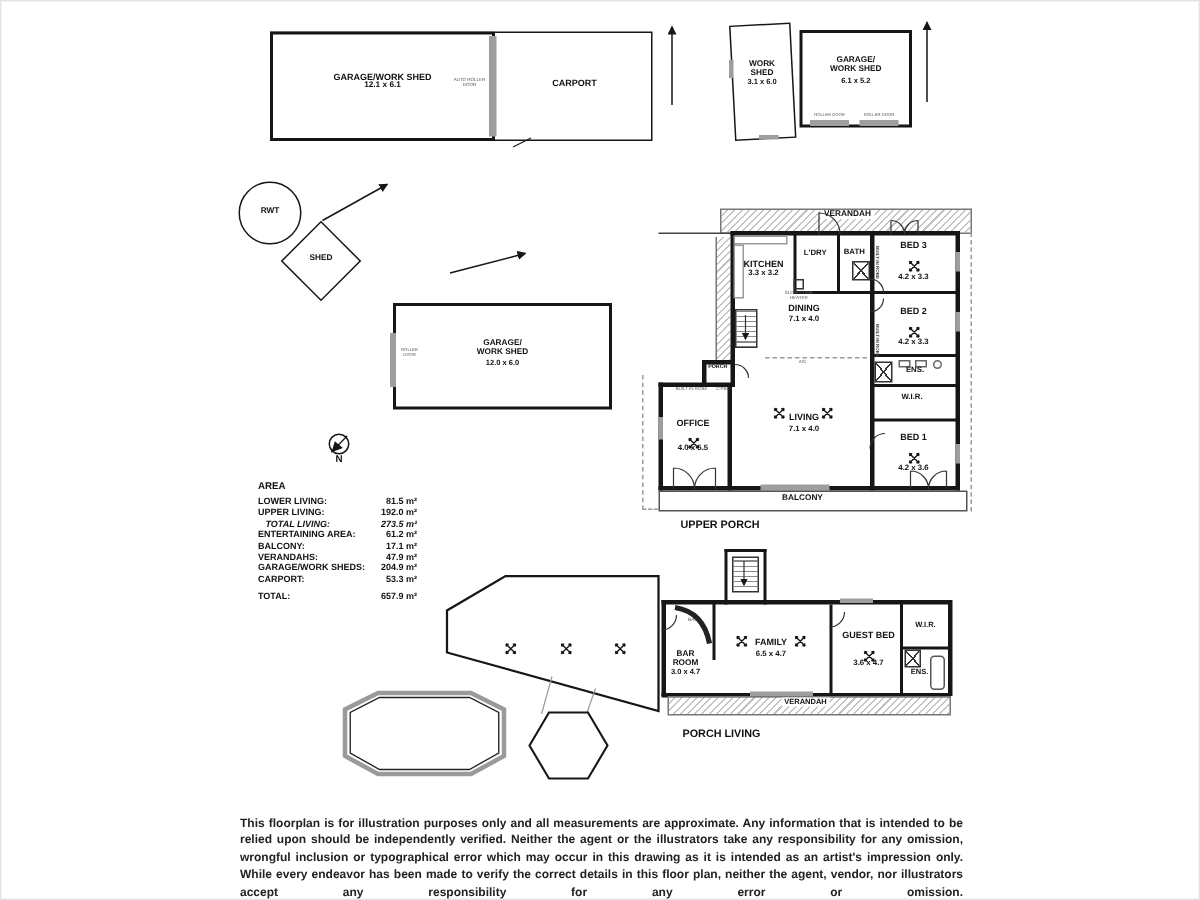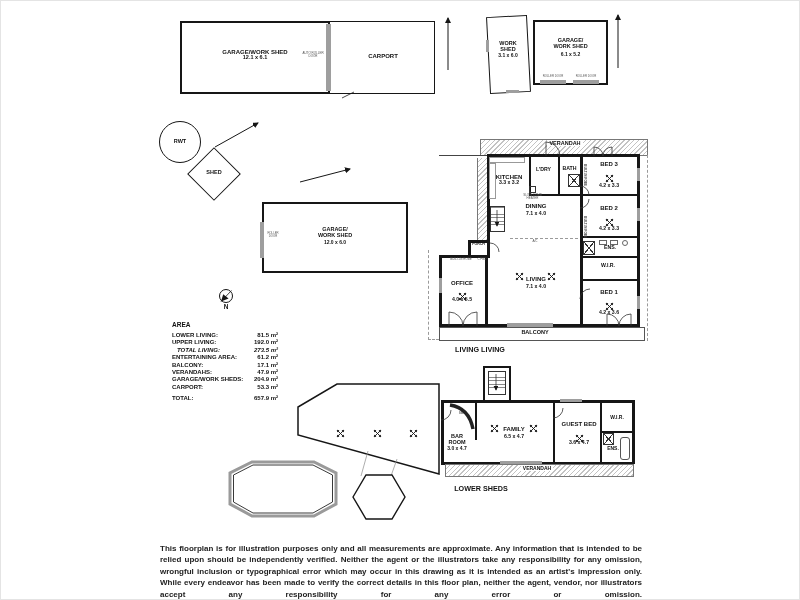--- a/index.html
+++ b/index.html
@@ -185,21 +185,21 @@
   <div class="lbl" style="left:512px;top:276px;width:48px;font-size:6px;">LIVING</div>
   <div class="lbl" style="left:512px;top:284px;width:48px;font-size:5.2px;">7.1 x 4.0</div>
   <div class="lbl" style="left:440px;top:280px;width:44px;font-size:6px;">OFFICE</div>
   <div class="lbl" style="left:440px;top:297px;width:44px;font-size:5.2px;">4.0 x 5.5</div>
   <div class="lbl" style="left:468px;top:243px;width:21px;font-size:3.5px;">PORCH</div>
   <div class="lbl" style="left:529px;top:240px;width:12px;font-size:3px;font-weight:normal;color:#555;">A/C</div>
   <div class="vtext" style="left:583px;top:160px;height:30px;">BUILT-IN ROBE</div>
   <div class="vtext" style="left:583px;top:210px;height:34px;">BUILT-IN ROBE</div>
   <div class="lbl" style="left:446px;top:258px;width:30px;font-size:3px;font-weight:normal;color:#555;">BUILT-IN ROBE</div>
   <div class="lbl" style="left:476px;top:258px;width:12px;font-size:3px;font-weight:normal;color:#555;">C'PBD</div>
-  <div class="lbl" style="left:446px;top:346px;width:68px;font-size:7.2px;">LIVING LIVING</div>
+  <div class="lbl" style="left:446px;top:346px;width:68px;font-size:7.2px;">UPPER PORCH</div>
 
   <div class="abs" style="left:483px;top:366px;width:28px;height:37px;border:2.5px solid #161616;border-bottom:none;box-sizing:border-box;"></div>
   <div class="stairs" style="left:488px;top:371px;width:18px;height:24px;"></div>
 
   <div class="wall" style="left:441px;top:400px;width:193px;height:2.5px;"></div>
   <div class="wall" style="left:441px;top:400px;width:2.5px;height:64px;"></div>
   <div class="wall" style="left:632px;top:400px;width:2.5px;height:64px;"></div>
   <div class="wall" style="left:441px;top:462px;width:193px;height:2.5px;"></div>
   <div class="wall" style="left:475px;top:400px;width:2px;height:40px;"></div>
   <div class="wall" style="left:553px;top:403px;width:2px;height:60px;"></div>
@@ -220,21 +220,21 @@
     <div style="font-size:5px;">3.0 x 4.7</div>
   </div>
   <div class="lbl" style="left:455px;top:412px;width:14px;font-size:3.2px;font-weight:normal;color:#555;">BAR</div>
   <div class="lbl" style="left:496px;top:426px;width:36px;font-size:6px;">FAMILY</div>
   <div class="lbl" style="left:496px;top:434px;width:36px;font-size:5.2px;">6.5 x 4.7</div>
   <div class="lbl" style="left:558px;top:421px;width:42px;font-size:6px;">GUEST BED</div>
   <div class="lbl" style="left:558px;top:440px;width:42px;font-size:5.2px;">3.6 x 4.7</div>
   <div class="lbl" style="left:602px;top:415px;width:30px;font-size:5px;">W.I.R.</div>
   <div class="lbl" style="left:600px;top:446px;width:26px;font-size:5px;">ENS.</div>
   <div class="lbl" style="left:333px;top:412px;width:86px;font-size:5.5px;">ENTERTAINING AREA</div>
-  <div class="lbl" style="left:448px;top:485px;width:66px;font-size:7.2px;">LOWER SHEDS</div>
+  <div class="lbl" style="left:448px;top:485px;width:66px;font-size:7.2px;">PORCH LIVING</div>
   <div class="lbl" style="left:248px;top:485px;width:70px;font-size:5px;">SWIMMING POOL</div>
   <div class="lbl" style="left:362px;top:493px;width:34px;font-size:5px;">GAZEBO</div>
 
   <svg class="overlay" width="800" height="600" viewBox="0 0 800 600">
     <defs>
       <marker id="ah" markerWidth="7" markerHeight="7" refX="5" refY="3" orient="auto">
         <path d="M0,0 L6,3 L0,6 Z" fill="#161616"></path>
       </marker>
     </defs>
 

